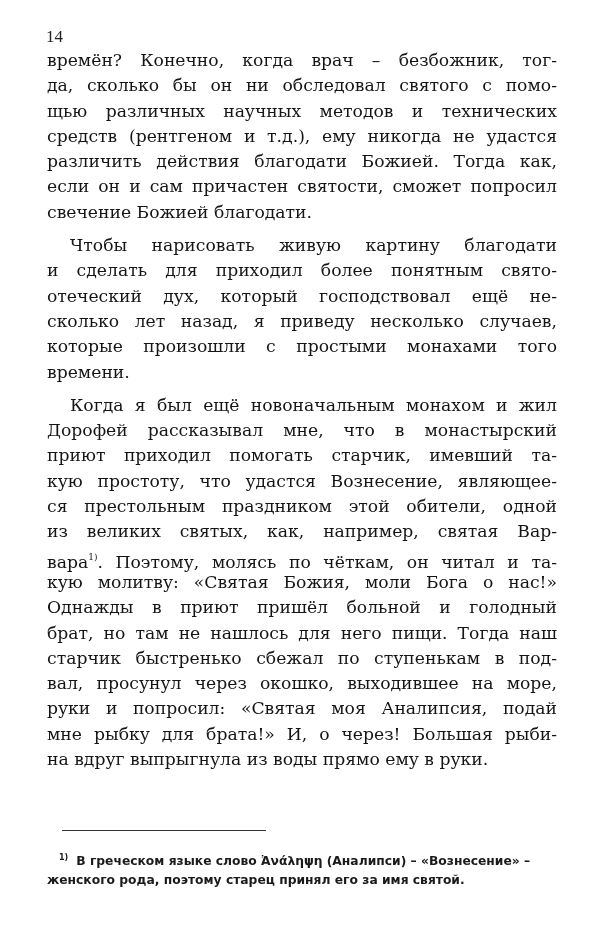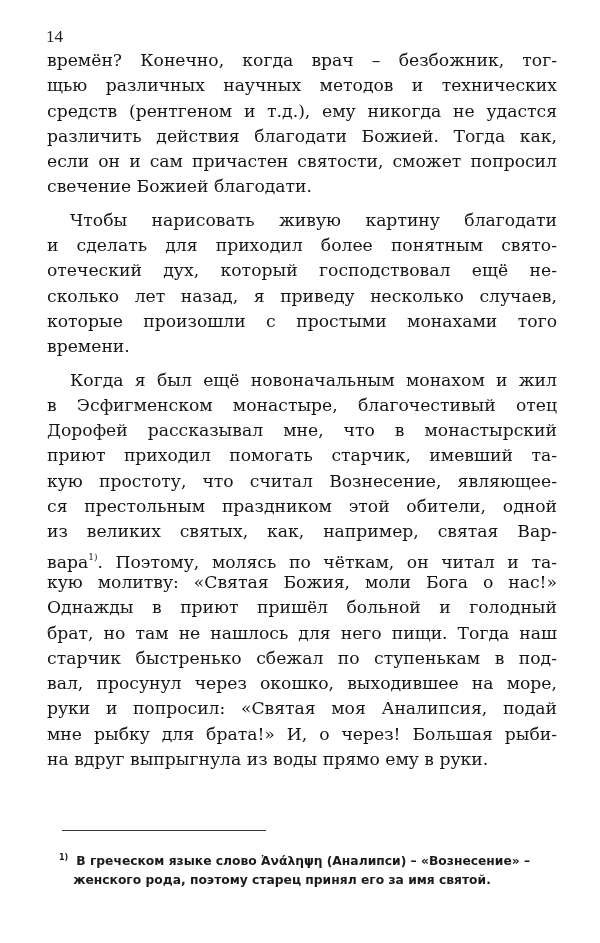--- a/index.html
+++ b/index.html
@@ -24,58 +24,58 @@
     .sup { font-size: 9px; vertical-align: 8px; }
     .footnote-rule {
       position: absolute; left: 62px; top: 830px; width: 204px; height: 0;
       border-top: 1.5px solid #333;
     }
     .footnote {
       position: absolute; left: 47px; top: 849px; width: 470px;
       font-family: "DejaVu Sans", sans-serif; font-size: 12.3px; line-height: 18.5px;
       font-weight: bold; color: #1a1a1a;
     }
-    .footnote .fline { display: block; white-space: nowrap; text-align: center; }
+    .footnote .fline { display: block; white-space: nowrap; }
     .footnote .fline.first { padding-left: 12px; }
     .fn-mark { font-size: 8px; vertical-align: 5px; margin-right: 8px; }
   </style>
 </head>
 <body>
 
 <div class="page">
   <div class="page-number">14</div>
 
   <div class="body-text">
 
     <div>
       <span class="line">времён? Конечно, когда врач – безбожник, тог-</span>
+      <span class="line">да, сколько бы он ни обследовал святого с помо-</span>
       <span class="line">щью различных научных методов и технических</span>
       <span class="line">средств (рентгеном и т.д.), ему никогда не удастся</span>
       <span class="line">различить действия благодати Божией. Тогда как,</span>
       <span class="line">если он и сам причастен святости, сможет попросил</span>
       <span class="line last">свечение Божией благодати.</span>
     </div>
     <div class="para-gap"></div>
 
     <div>
       <span class="line indent">Чтобы нарисовать живую картину благодати</span>
       <span class="line">и сделать для приходил более понятным свято-</span>
       <span class="line">отеческий дух, который господствовал ещё не-</span>
       <span class="line">сколько лет назад, я приведу несколько случаев,</span>
       <span class="line">которые произошли с простыми монахами того</span>
       <span class="line last">времени.</span>
     </div>
     <div class="para-gap"></div>
 
     <div>
       <span class="line indent">Когда я был ещё новоначальным монахом и жил</span>
-      <span class="line">в Эсфигменском монастыре, благочестивый отец</span>
       <span class="line">Дорофей рассказывал мне, что в монастырский</span>
       <span class="line">приют приходил помогать старчик, имевший та-</span>
-      <span class="line">кую простоту, что считал Вознесение, являющее-</span>
+      <span class="line">кую простоту, что удастся Вознесение, являющее-</span>
       <span class="line">ся престольным праздником этой обители, одной</span>
       <span class="line">из великих святых, как, например, святая Вар-</span>
       <span class="line"><span>вара</span><span class="sup">1)</span><span>. Поэтому, молясь по чёткам, он читал и та-</span></span>
       <span class="line">кую молитву: «Святая Божия, моли Бога о нас!»</span>
       <span class="line">Однажды в приют пришёл больной и голодный</span>
       <span class="line">брат, но там не нашлось для него пищи. Тогда наш</span>
       <span class="line">старчик быстренько сбежал по ступенькам в под-</span>
       <span class="line">вал, просунул через окошко, выходившее на море,</span>
       <span class="line">руки и попросил: «Святая моя Аналипсия, подай</span>
       <span class="line">мне рыбку для брата!» И, о через! Большая рыби-</span>

